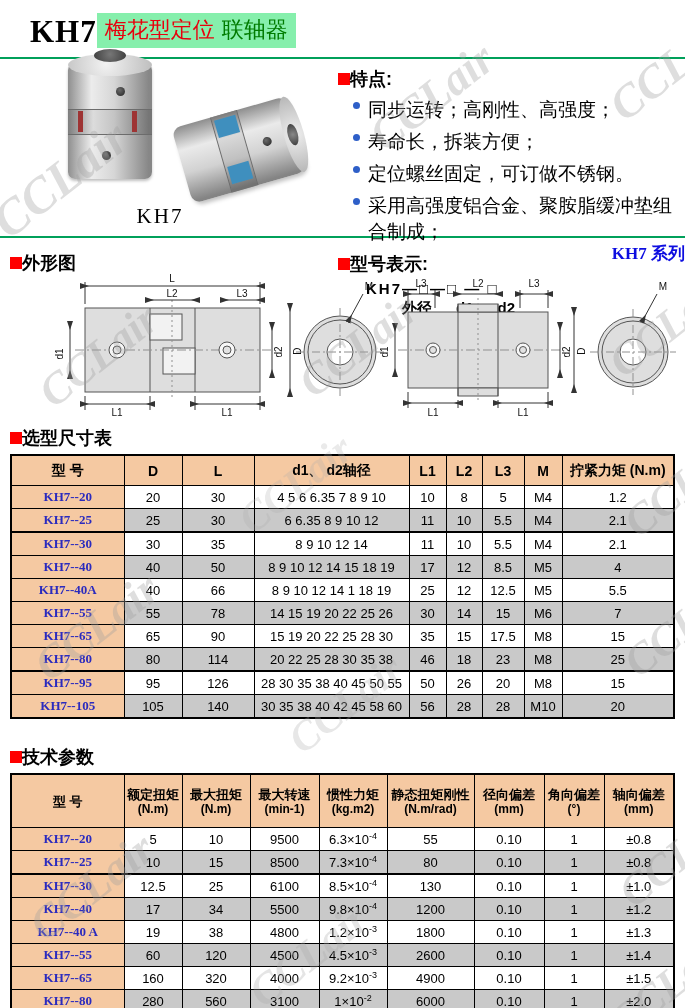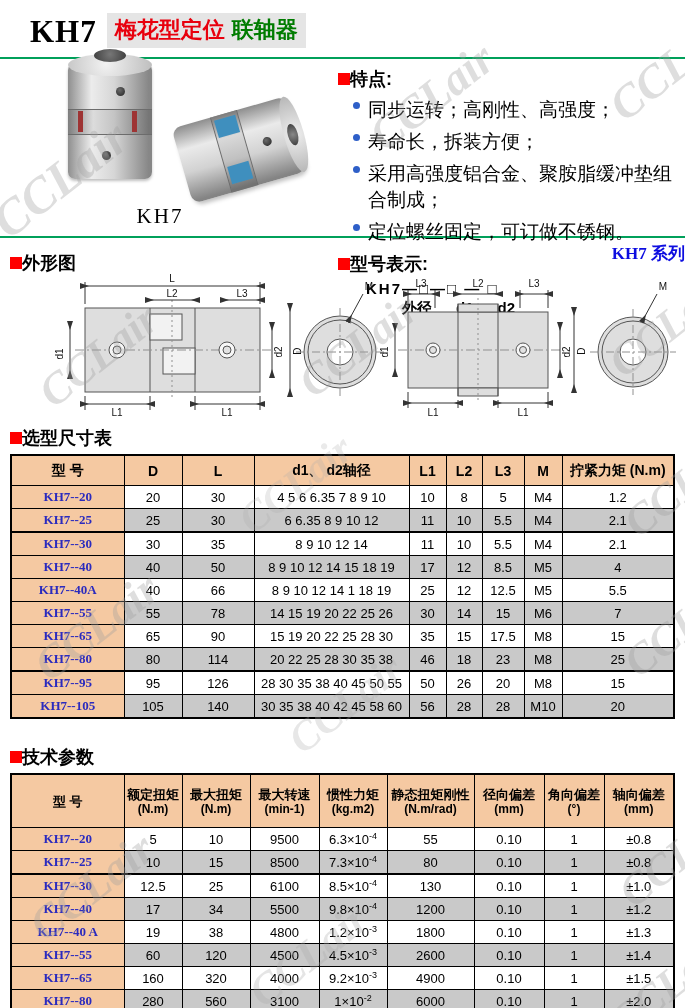--- a/index.html
+++ b/index.html
@@ -6,22 +6,22 @@
   body{font-family:"Liberation Sans",sans-serif;color:#000;}
   .page{position:relative;width:685px;height:1008px;background:#fff;overflow:hidden;}
 
   
   .wm{position:absolute;font-family:"Liberation Serif",serif;font-style:italic;font-weight:bold;
       color:rgba(158,158,158,.34);transform:rotate(-38deg);pointer-events:none;z-index:9;white-space:nowrap;}
 
   
   .hdr{padding:13px 0 0 30px;}
   .hdr .code{font-family:"Liberation Serif",serif;font-size:31px;font-weight:bold;letter-spacing:1px;}
-  .hdr .hl{display:inline-block;background:#e5e5e5;padding:2px 8px 3px;margin-left:10px;
-           font-size:22px;font-weight:bold;vertical-align:5px;}
+  .hdr .hl{display:inline-block;background:#86efac;padding:2px 8px 3px;
+           font-size:22px;font-weight:normal;vertical-align:5px;}
   .hl .red{color:#E8000D;}
   .hl .grn{color:#007C00;margin-left:7px;}
   .rule{height:2px;background:#00A05A;margin-top:7px;}
 
   
   .top{display:flex;height:170px;}
   .photo{width:330px;position:relative;}
   .cpl-stand{position:absolute;left:68px;top:4px;width:84px;height:116px;border-radius:7px;
     background:linear-gradient(90deg,#8f8f8f,#ececec 28%,#d6d6d6 55%,#878787 96%);box-shadow:0 2px 3px rgba(0,0,0,.25);}
   .cpl-top{position:absolute;left:0;top:-9px;width:84px;height:22px;border-radius:50%;
@@ -137,22 +137,22 @@
     </div>
 
     <div class="right-col">
       <div class="sec-head">
         <span class="sq"></span>
         <span>特点:</span>
       </div>
       <ul class="feat">
         <li>同步运转；高刚性、高强度；</li>
         <li>寿命长，拆装方便；</li>
+        <li>定位螺丝固定，可订做不锈钢。</li>
         <li>采用高强度铝合金、聚胺脂缓冲垫组合制成；</li>
-        <li>定位螺丝固定，可订做不锈钢。</li>
       </ul>
       <div class="model">
         <div class="sec-head">
           <span class="sq"></span>
           <span>型号表示:</span>
         </div>
         <div class="pattern">KH7—□—□ — □</div>
         <div class="mlabels">
           <span>外径</span>
           <span>d1</span>

